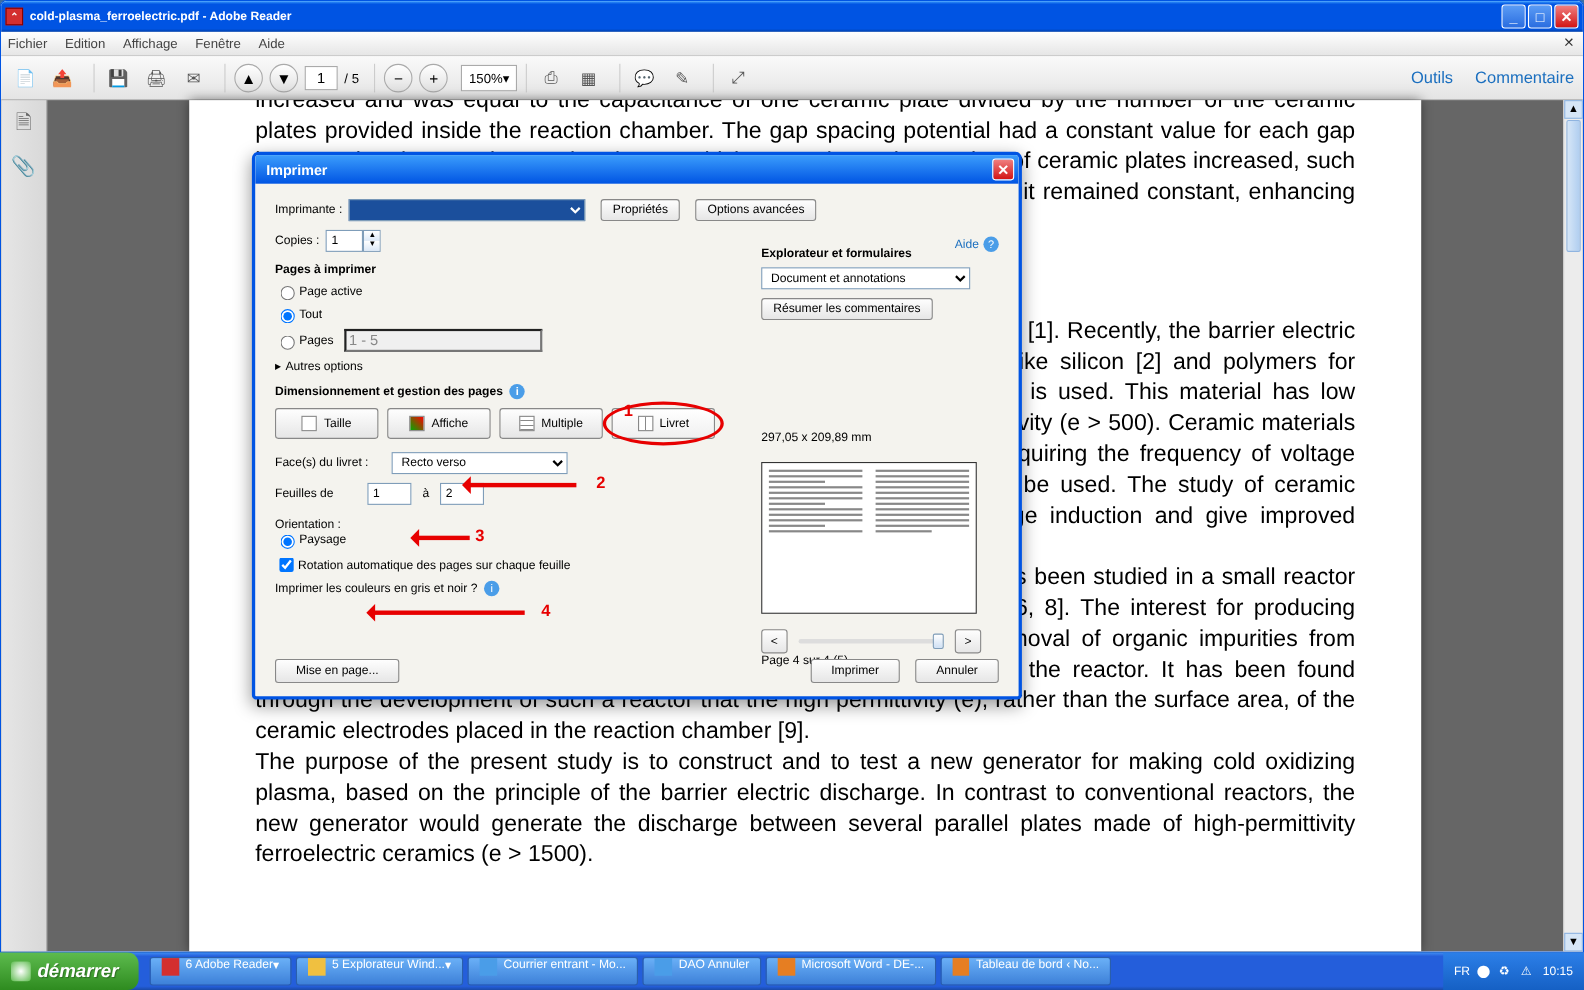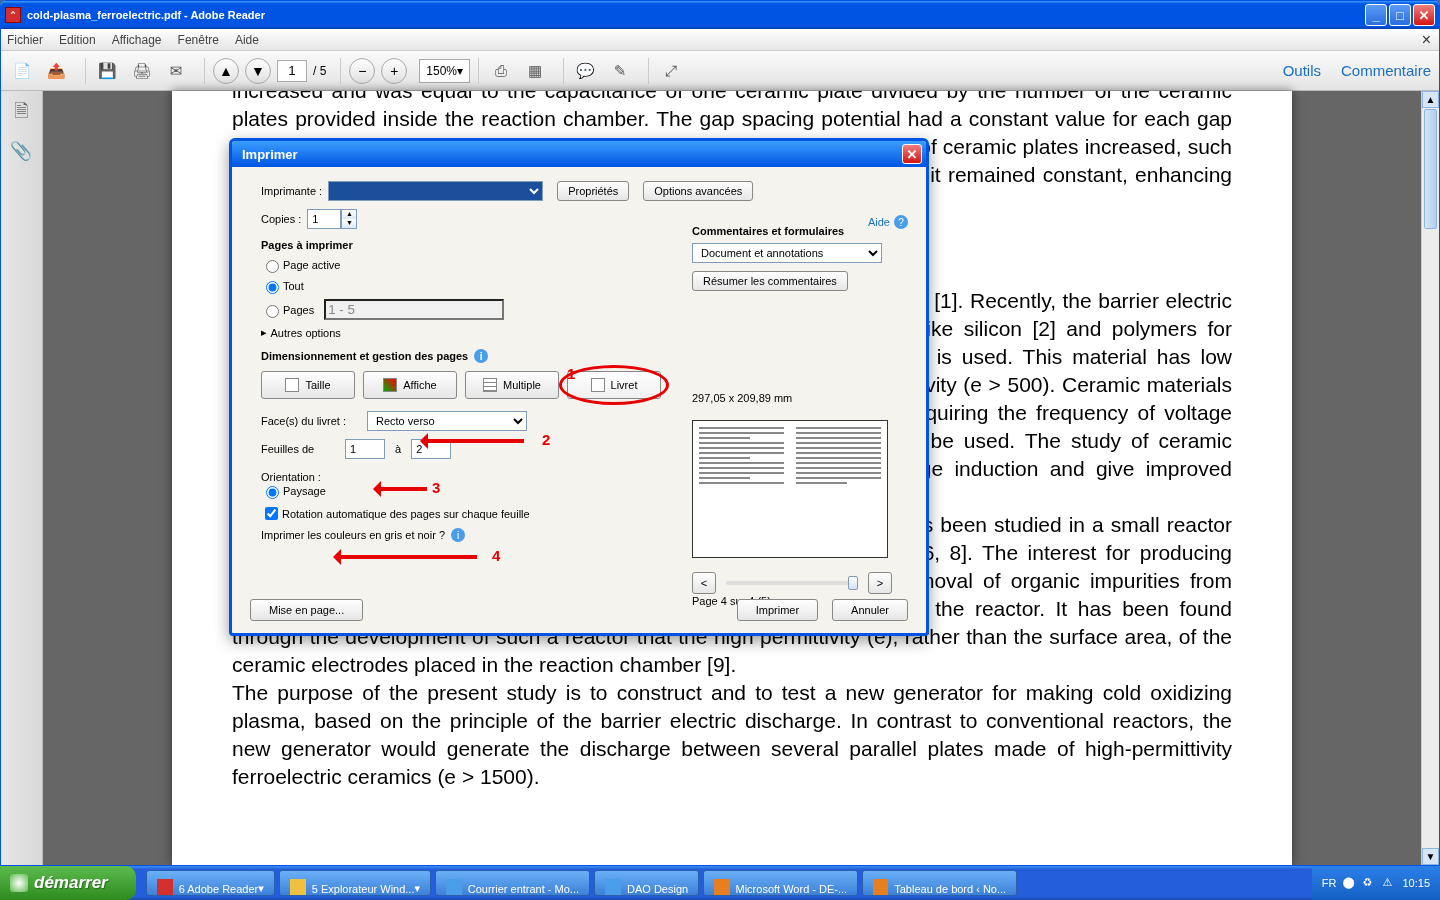--- a/index.html
+++ b/index.html
@@ -38,21 +38,21 @@
 .scrollbar { width: 18px; background: #ececec; border-left: 1px solid #ccc; position: relative; }
 .scrollbar .thumb { position: absolute; top: 18px; left: 2px; right: 2px; height: 120px; background: linear-gradient(to right, #d6e6f7, #b0cef0); border: 1px solid #8fb4e0; border-radius: 2px; }
 .scrollbar .arr { position: absolute; left: 0; right: 0; height: 17px; background: #d6e6f7; border: 1px solid #8fb4e0; display: flex; align-items: center; justify-content: center; font-size: 10px; }
 .scrollbar .arr.up { top: 0; }
 .scrollbar .arr.dn { bottom: 0; }
 
 
 .dlg { position: absolute; left: 229px; top: 138px; width: 700px; height: 498px; background: #f4f3ee; border: 3px solid #0054e3; border-radius: 6px 6px 4px 4px; box-shadow: 0 5px 15px rgba(0,0,0,.4); overflow: hidden; }
 .dlg .dtitle { height: 26px; background: linear-gradient(#3b9dfc, #0054e3); color: #fff; font-weight: bold; display: flex; align-items: center; padding-left: 10px; font-size: 13px; }
 .dlg .dtitle .xbtn { margin-left: auto; margin-right: 4px; width: 20px; height: 20px; background: linear-gradient(#f08080, #d21414); border: 1px solid #fff; border-radius: 3px; display: flex; align-items: center; justify-content: center; font-size: 13px; color: #fff; }
-.dbody { padding: 14px 29px; position: relative; height: calc(100% - 26px); }
+.dbody { padding: 14px 18px; position: relative; height: calc(100% - 26px); }
 .row { display: flex; align-items: center; margin-bottom: 8px; font-size: 11px; }
 .row label { margin-right: 6px; }
 .row input[type=text], .row select, .combo { border: 1px solid #7f9db9; background: #fff; height: 20px; font-size: 11px; padding: 0 4px; }
 .btn2 { border: 1px solid #888; background: linear-gradient(#fefefe, #e6e6e6); padding: 3px 10px; font-size: 11px; border-radius: 3px; margin-left: 14px; cursor: pointer; }
 .section-title { font-weight: bold; margin-top: 10px; margin-bottom: 6px; font-size: 11px; }
 .radio-row { display: flex; align-items: center; font-size: 11px; margin-bottom: 5px; }
 .radio-row input { margin-right: 4px; }
 .pagesize-btns { display: flex; gap: 8px; margin-bottom: 12px; margin-top: 8px; }
 .psbtn { border: 1px solid #888; background: linear-gradient(#fefefe, #e6e6e6); width: 94px; height: 28px; display: flex; align-items: center; justify-content: center; font-size: 11px; border-radius: 3px; gap: 6px; cursor: pointer; }
 .psbtn.sel { background: linear-gradient(#fff, #f0f0f0); }
@@ -76,23 +76,23 @@
 .nav-btn { width: 24px; height: 22px; border: 1px solid #888; background: linear-gradient(#fefefe, #e6e6e6); display: flex; align-items: center; justify-content: center; border-radius: 3px; }
 .slider { flex: 1; height: 4px; background: #ddd; margin: 0 10px; position: relative; border-radius: 2px; }
 .slider .knob { position: absolute; right: 0; top: -5px; width: 10px; height: 14px; background: linear-gradient(#fff, #cfe0f4); border: 1px solid #7f9db9; border-radius: 2px; }
 .prev-info { text-align: left; font-size: 11px; margin-top: 1px; }
 
 .dlg-footer { position: absolute; bottom: 12px; left: 0; right: 0; display: flex; padding: 0 18px; }
 .dlg-footer .btn2 { padding: 4px 18px; }
 
 
 .taskbar { position: absolute; bottom: 0; left: 0; right: 0; height: 34px; background: linear-gradient(#3f8cf3, #245edb 10%, #245edb 90%, #1a4aa8); display: flex; align-items: center; }
-.start { height: 34px; background: linear-gradient(#5dbb4e, #2e8b1f); color: #fff; font-style: italic; font-weight: bold; font-size: 17px; display: flex; align-items: center; padding: 0 28px 0 10px; border-radius: 0 10px 10px 0; margin-right: 10px; text-shadow: 1px 1px 1px rgba(0,0,0,.3); }
+.start { height: 34px; background: linear-gradient(#5dbb4e, #2e8b1f); color: #fff; font-style: italic; font-weight: bold; font-size: 17px; display: flex; align-items: center; padding: 0 18px 0 10px; border-radius: 0 10px 10px 0; margin-right: 10px; text-shadow: 1px 1px 1px rgba(0,0,0,.3); }
 .start::before { content: ""; width: 18px; height: 18px; margin-right: 6px; background: radial-gradient(#fff, #5dbb4e); border-radius: 3px; }
-.task { height: 26px; background: linear-gradient(#6ab0f7, #3d80d8); border: 1px solid #2a5fab; border-radius: 3px; margin-right: 4px; display: flex; align-items: flex-end; padding: 0 10px; color: #fff; font-size: 11px; max-width: 155px; overflow: hidden; white-space: nowrap; }
+.task { height: 26px; background: linear-gradient(#6ab0f7, #3d80d8); border: 1px solid #2a5fab; border-radius: 3px; margin-right: 4px; display: flex; align-items: flex-start; padding: 0 10px; color: #fff; font-size: 11px; max-width: 155px; overflow: hidden; white-space: nowrap; }
 .task .ti { width: 16px; height: 16px; margin-right: 6px; display: inline-block; }
 .tray { margin-left: auto; height: 34px; background: linear-gradient(#2c7fe8, #1560c4); display: flex; align-items: center; padding: 0 10px; color: #fff; font-size: 11px; gap: 6px; }
 .tray .ic { width: 14px; height: 14px; display: inline-block; }
 
 .aide { position: absolute; right: 18px; top: 48px; color: #1b6fbf; font-size: 11px; display: flex; align-items: center; }
 .aide .q { width: 14px; height: 14px; border-radius: 50%; background: #4a9de8; color: #fff; font-size: 10px; display: flex; align-items: center; justify-content: center; margin-left: 4px; }
 </style>
 </head>
 <body>
 
@@ -251,21 +251,21 @@
     <div class="radio-row">
         <input type="checkbox" checked="" style="">
         <span>Rotation automatique des pages sur chaque feuille</span>
       </div>
     <div class="radio-row" style="margin-top:4px;">
       <span>Imprimer les couleurs en gris et noir ?</span>
       <span style="width:14px;height:14px;border-radius:50%;background:#4a9de8;color:#fff;font-size:10px;display:flex;align-items:center;justify-content:center;margin-left:6px;">i</span>
     </div>
 
     <div class="right-col">
-      <div class="section-title">Commentaires et formulaires</div>
+      <div class="section-title">Explorateur et formulaires</div>
       <select class="combo" style="width:190px;"><option>Document et annotations</option></select>
       <button class="btn2" style="margin:8px 0 0 0;">Résumer les commentaires</button>
     </div>
 
     <div class="preview">
       <div class="dim">297,05 x 209,89 mm</div>
       <div class="prev-box">
         <div class="half">
             <div class="lines">
               <div class="l"></div>
@@ -339,21 +339,21 @@
       <span class="ti" style="background:#f0c040;"></span>
       <span>5 Explorateur Wind...</span>
       <span style="margin-left:auto">▾</span>
     </div>
   <div class="task">
       <span class="ti" style="background:#4a9de8;"></span>
       <span>Courrier entrant - Mo...</span>
     </div>
   <div class="task">
       <span class="ti" style="background:#4a9de8;"></span>
-      <span>DAO Design</span>
+      <span>DAO Annuler</span>
     </div>
   <div class="task">
       <span class="ti" style="background:#e67e22;"></span>
       <span>Microsoft Word - DE-...</span>
     </div>
   <div class="task">
       <span class="ti" style="background:#e67e22;"></span>
       <span>Tableau de bord ‹ No...</span>
     </div>
   <div class="tray">

